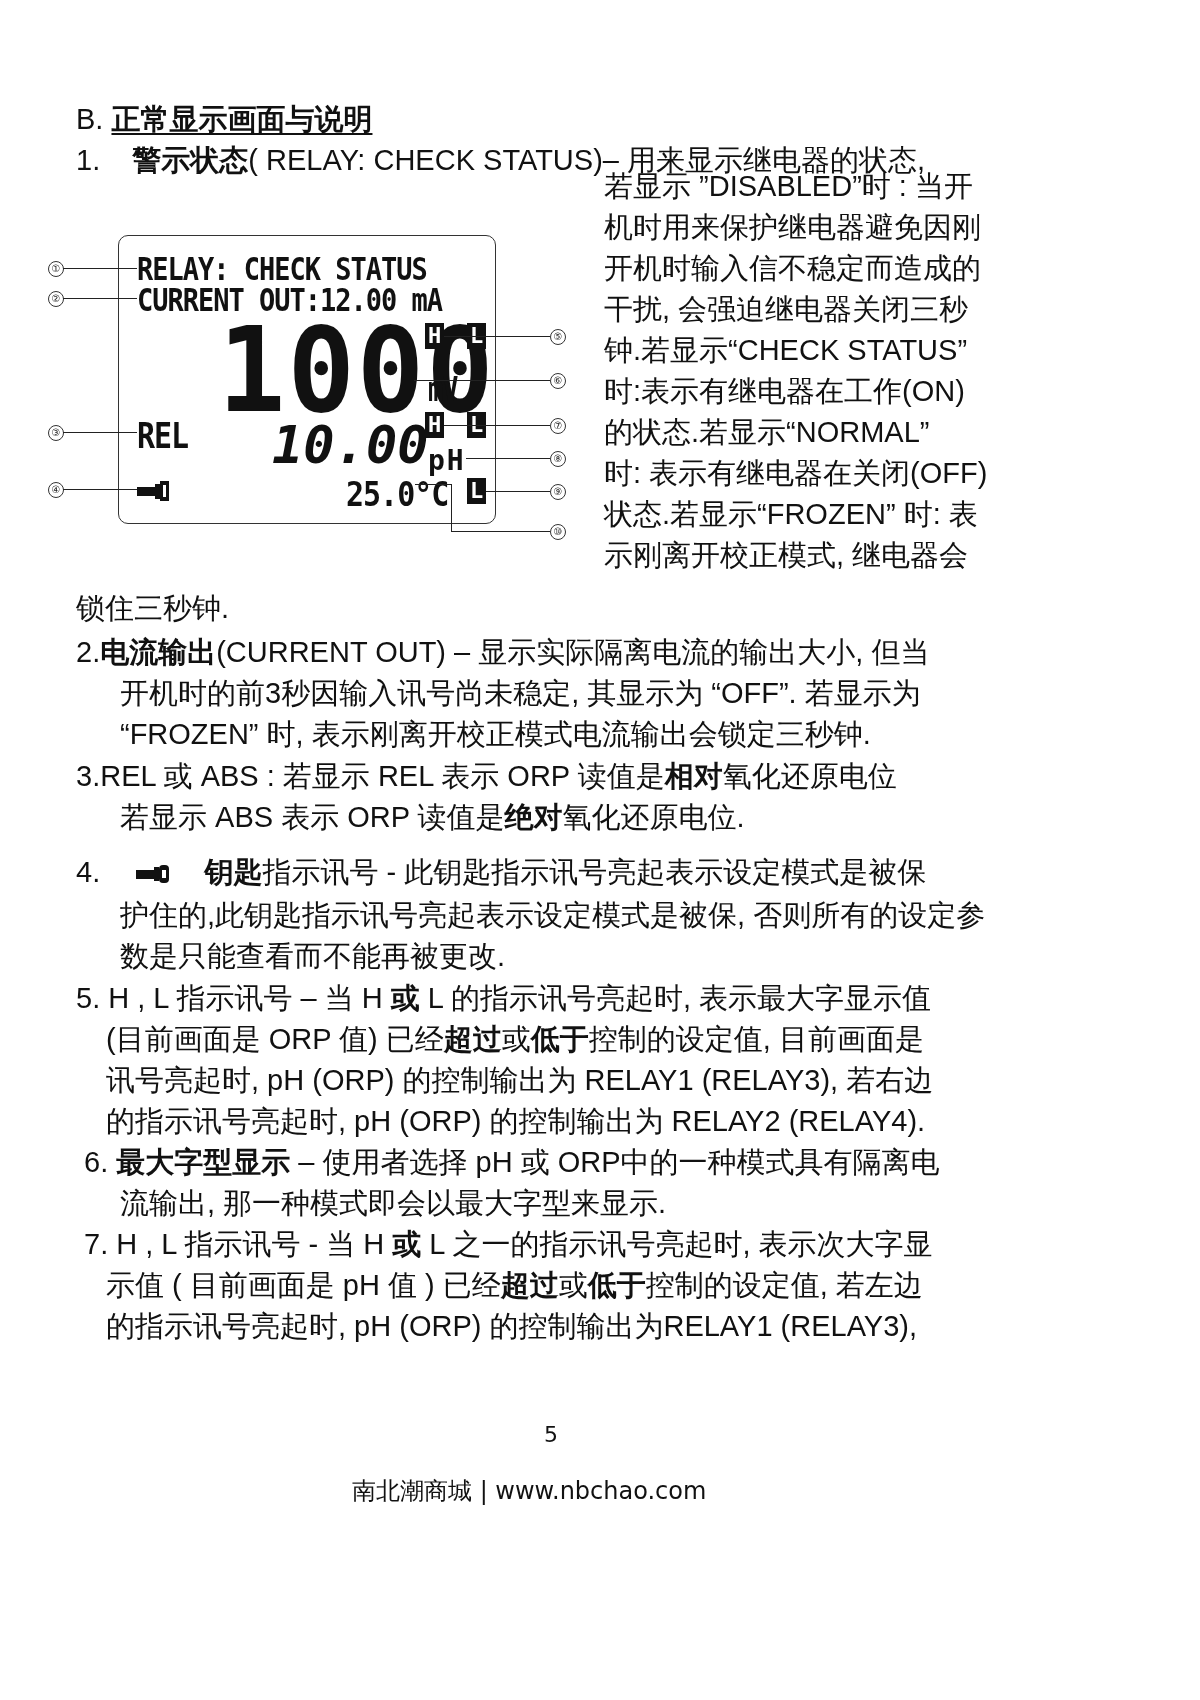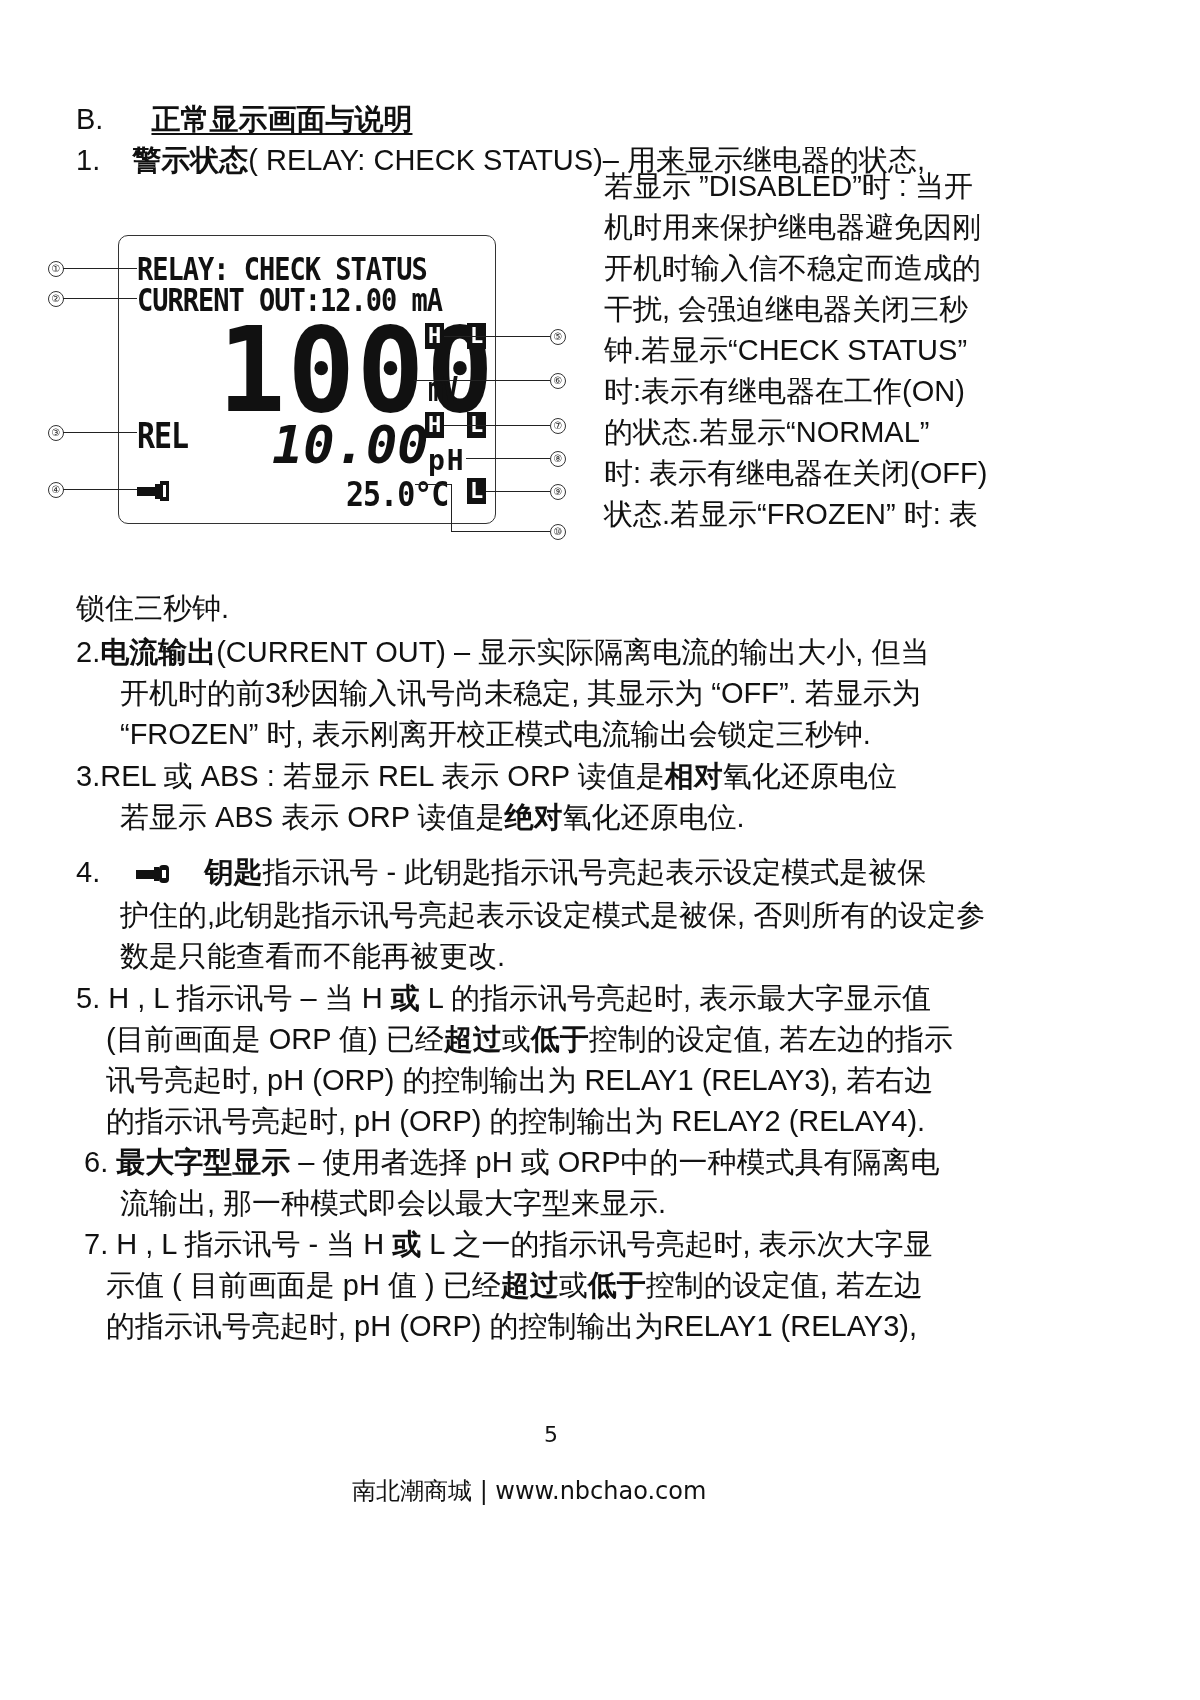--- a/index.html
+++ b/index.html
@@ -2,21 +2,21 @@
 <html><head>
 <meta charset="utf-8">
 <style>
   html, body { margin: 0; padding: 0; background: #ffffff; }
   body { width: 1200px; height: 1700px; position: relative; overflow: hidden;
          font-family: "Liberation Sans", "DejaVu Sans", sans-serif; color: #111; }
   .abs { position: absolute; white-space: nowrap; }
   .t { font-size: 29px; line-height: 41px; }
   .b { font-weight: bold; }
   .heading { font-size: 29px; }
-  .heading .ul { text-decoration: underline; font-weight: bold; text-underline-offset: 4px; margin-left: 40px; }
+  .heading .ul { text-decoration: underline; font-weight: bold; text-underline-offset: 4px; }
   
   .lcd { position: absolute; left: 118px; top: 235px; width: 376px; height: 287px;
          border: 1.5px solid #333; border-radius: 10px; background: #fff; }
   .lcd-txt { position: absolute; font-family: "DejaVu Sans Mono", "Liberation Mono", monospace;
              color: #111; white-space: nowrap; font-weight: bold; letter-spacing: -1px; }
   .lcd-small { font-size: 27px; transform: scaleY(1.2); transform-origin: left top; }
   .lcd-big { font-size: 112px; line-height: 100px; transform: scaleY(1.05); letter-spacing: 2px; }
   .lcd-mid { font-size: 52px; line-height: 60px; letter-spacing: 0px; font-style: italic; }
   .ind { position: absolute; width: 19px; height: 26px; background: #111; color: #fff;
          font-family: "DejaVu Sans Mono", monospace; font-weight: bold; font-size: 22px;
@@ -46,20 +46,21 @@
 <div class="abs t" style="left:604px; top:166px;">
   <div>若显示 ”DISABLED”时 : 当开</div>
   <div>机时用来保护继电器避免因刚</div>
   <div>开机时输入信不稳定而造成的</div>
   <div>干扰, 会强迫继电器关闭三秒</div>
   <div>钟.若显示“CHECK STATUS”</div>
   <div>时:表示有继电器在工作(ON)</div>
   <div>的状态.若显示“NORMAL”</div>
   <div>时: 表示有继电器在关闭(OFF)</div>
   <div>状态.若显示“FROZEN” 时: 表</div>
+  <div>示刚离开校正模式, 继电器会</div>
 </div>
 
 <div class="lcd"></div>
 
 <div class="abs lcd-txt lcd-small" style="left:137px; top:250px;">RELAY: CHECK STATUS</div>
 <div class="abs lcd-txt lcd-small" style="left:137px; top:281px;">CURRENT OUT:12.00 mA</div>
 
 <div class="abs lcd-txt lcd-big" style="left:218px; top:320px;">1000</div>
 <div class="abs lcd-txt" style="left:428px; top:370px; font-size:26px; transform:scaleY(1.3); transform-origin:left top;">mV</div>
 
@@ -135,21 +136,21 @@
         </svg>
     </span>
     <span style="display:inline-block;width:22px"></span><span class="b">钥匙</span><span>指示讯号   - 此钥匙指示讯号亮起表示设定模式是被保</span>
   </div>
   <div style="padding-left:44px">护住的,此钥匙指示讯号亮起表示设定模式是被保, 否则所有的设定参</div>
   <div style="padding-left:44px">数是只能查看而不能再被更改.</div>
 </div>
 
 <div class="abs t" style="left:76px; top:978px;">
   <div><span>5. H , L 指示讯号 – 当 H </span><span class="b">或</span><span> L 的指示讯号亮起时, 表示最大字显示值</span></div>
-  <div style="padding-left:30px"><span>(目前画面是 ORP 值) 已经</span><span class="b">超过</span><span>或</span><span class="b">低于</span><span>控制的设定值, 若左边的指示</span></div>
+  <div style="padding-left:30px"><span>(目前画面是 ORP 值) 已经</span><span class="b">超过</span><span>或</span><span class="b">低于</span><span>控制的设定值, 目前画面是</span></div>
   <div style="padding-left:30px">讯号亮起时, pH (ORP) 的控制输出为 RELAY1 (RELAY3), 若右边</div>
   <div style="padding-left:30px">的指示讯号亮起时, pH (ORP) 的控制输出为 RELAY2 (RELAY4).</div>
 </div>
 
 <div class="abs t" style="left:84px; top:1142px;">
   <div><span>6.</span> <span class="b">最大字型显示</span><span> –  使用者选择 pH 或 ORP中的一种模式具有隔离电</span></div>
   <div style="padding-left:36px">流输出, 那一种模式即会以最大字型来显示.</div>
 </div>
 
 <div class="abs t" style="left:84px; top:1224px;">

